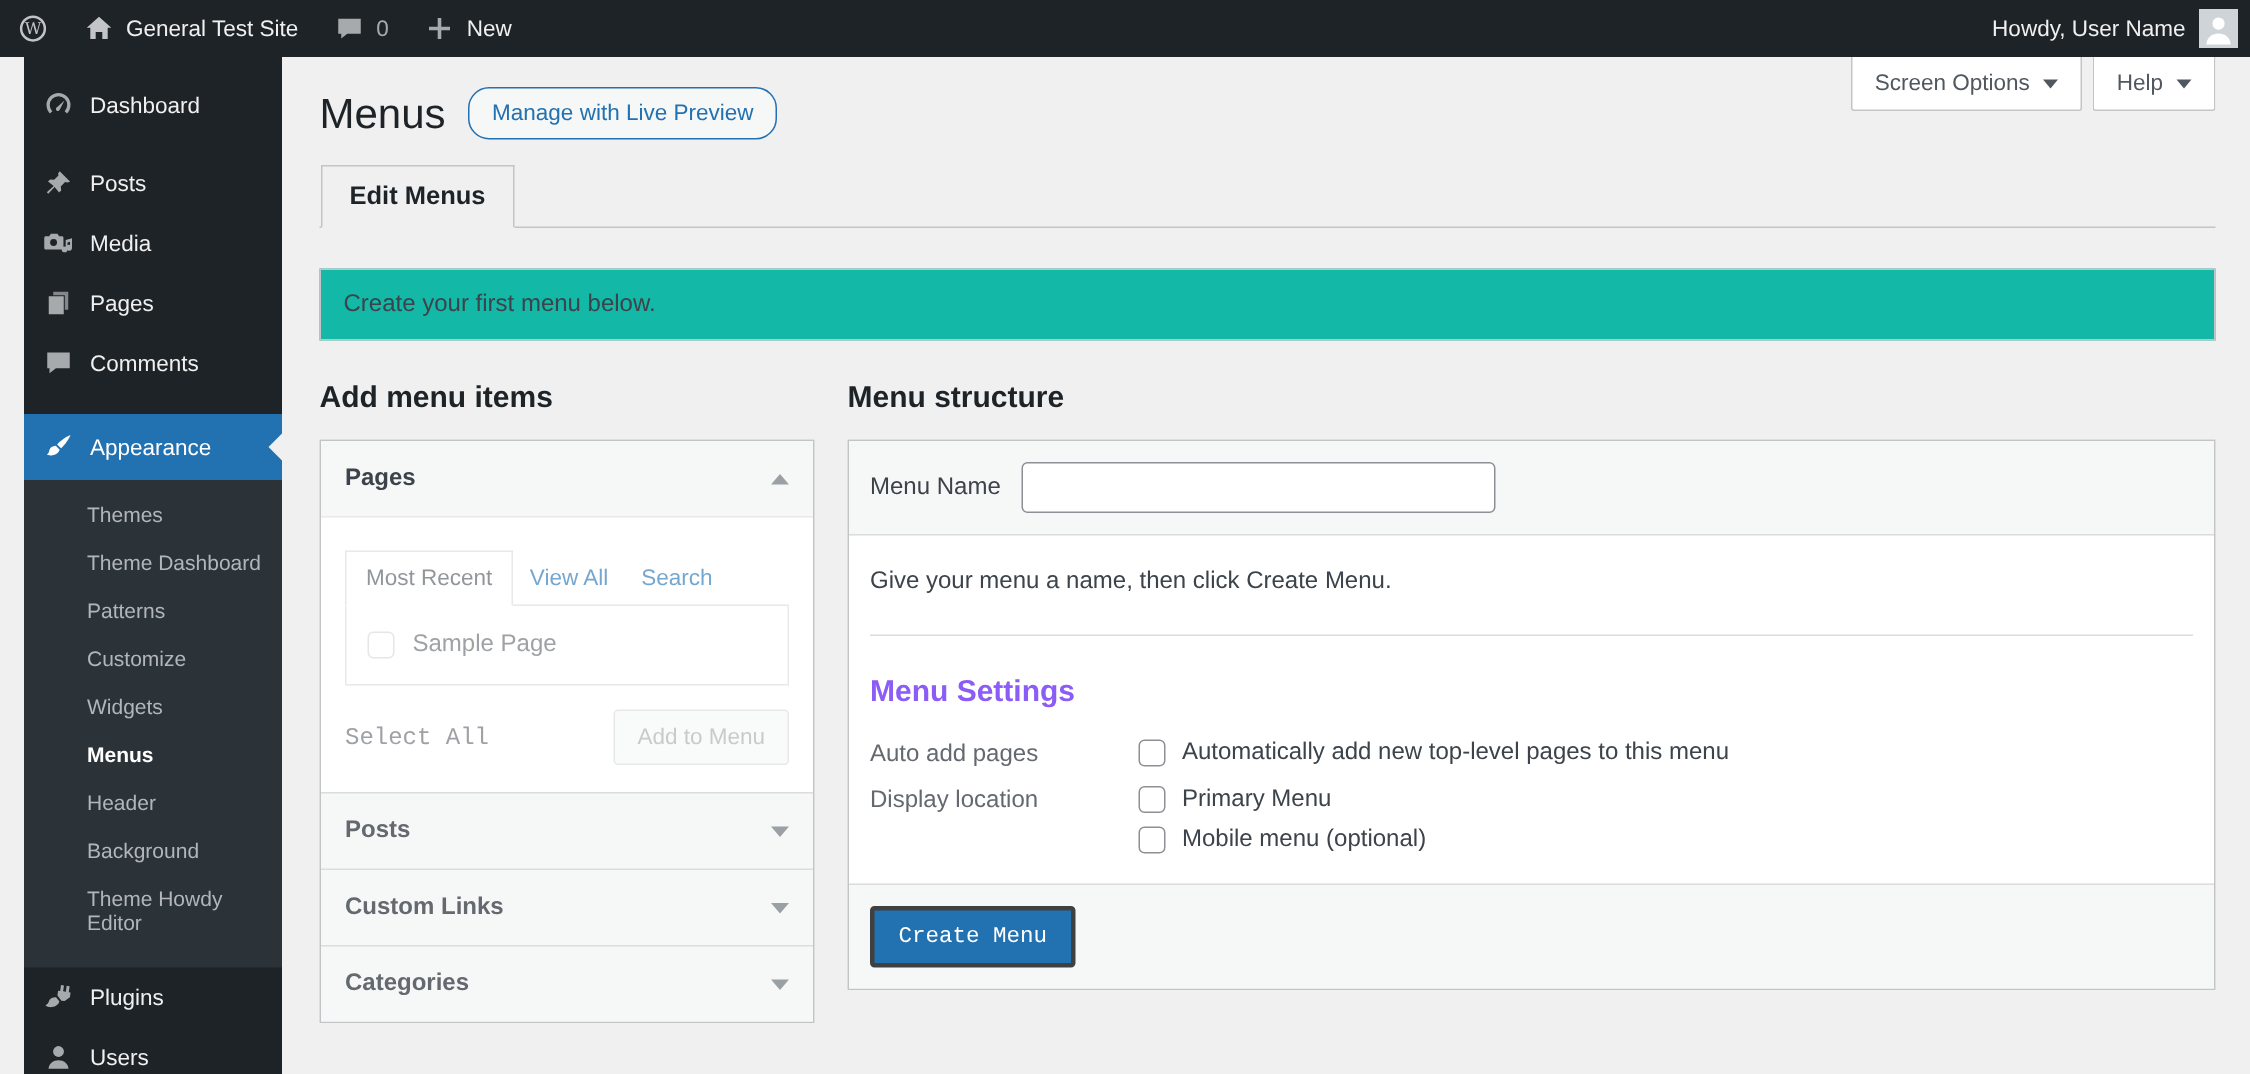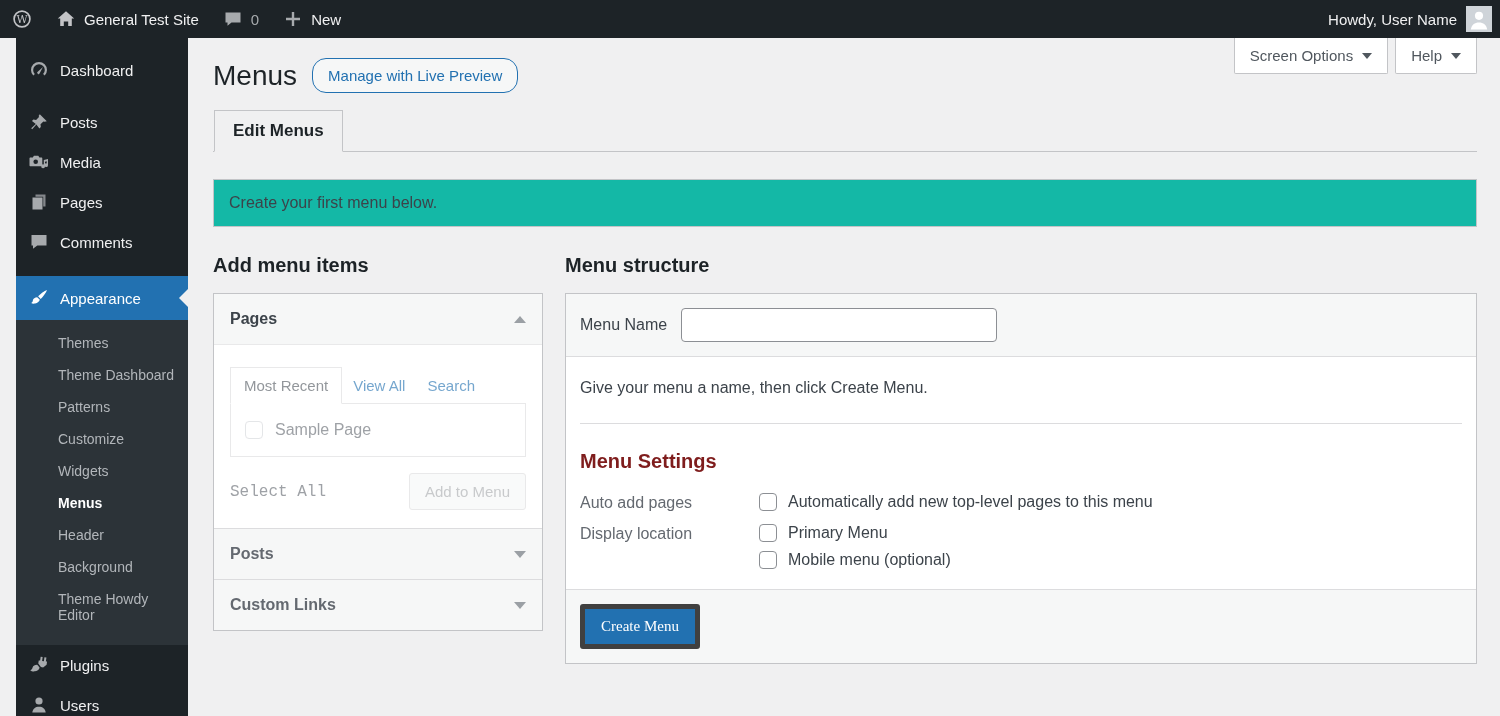--- a/index.html
+++ b/index.html
@@ -129,30 +129,30 @@
   }
   .menu-name-label { font-size:16px; color:#3c434a; }
   .menu-name-input {
     width:316px; height:34px; border:1px solid #8c8f94; border-radius:4px;
     background:#fff; font-size:15px; padding:0 8px;
     font-family:"Liberation Sans", sans-serif;
   }
   .card-body { padding:0 14px; }
   .instruction { font-size:16px; color:#3c434a; padding:22px 0 26px; }
   .divider { border:0; border-top:1px solid #dcdcde; }
-  .settings-heading { font-size:20px; font-weight:700; color:#7f1d1d; margin:26px 0 20px; }
+  .settings-heading { font-size:20px; font-weight:700; color:#8b5cf6; margin:26px 0 20px; }
   .setting-row { display:flex; margin-bottom:12px; }
   .setting-label { flex:0 0 179px; width:179px; font-size:16px; color:#646970; padding-top:1px; }
   .options { display:flex; flex-direction:column; gap:9px; }
   .option { display:flex; align-items:center; gap:11px; font-size:16px; color:#3c434a; }
   .card-footer { margin-top:20px; background:#f6f7f7; border-top:1px solid #dcdcde; padding:14px; }
   .btn-primary {
-    background:#2271b1; border:5px solid #404040; color:#fff;
+    background:#2271b1; border:3px solid #404040; color:#fff;
     font-size:15px; padding:9px 16px; border-radius:3px; cursor:pointer;
-    font-family:Liberation Serif, serif;
+    font-family:Liberation Mono, monospace;
   }
 </style>
 </head>
 <body>
 
 <div id="adminbar">
   <div class="ab-group">
     <div class="ab-item">
       <svg class="icon20" viewBox="0 0 24 24">
         <circle cx="12" cy="12" r="9.5" fill="none" stroke="#c3c4c7" stroke-width="2"></circle>
@@ -312,20 +312,24 @@
             <button class="btn-disabled">Add to Menu</button>
           </div>
         </div>
 
         <div class="acc-title">
           <span>Posts</span>
           <span class="arrow-dn"></span>
         </div>
         <div class="acc-title">
           <span>Custom Links</span>
+          <span class="arrow-dn"></span>
+        </div>
+        <div class="acc-title">
+          <span>Categories</span>
           <span class="arrow-dn"></span>
         </div>
       </div>
     </div>
 
     <div class="col-right">
       <div class="col-heading">Menu structure</div>
 
       <div class="menu-card">
         <div class="menu-name-row">

